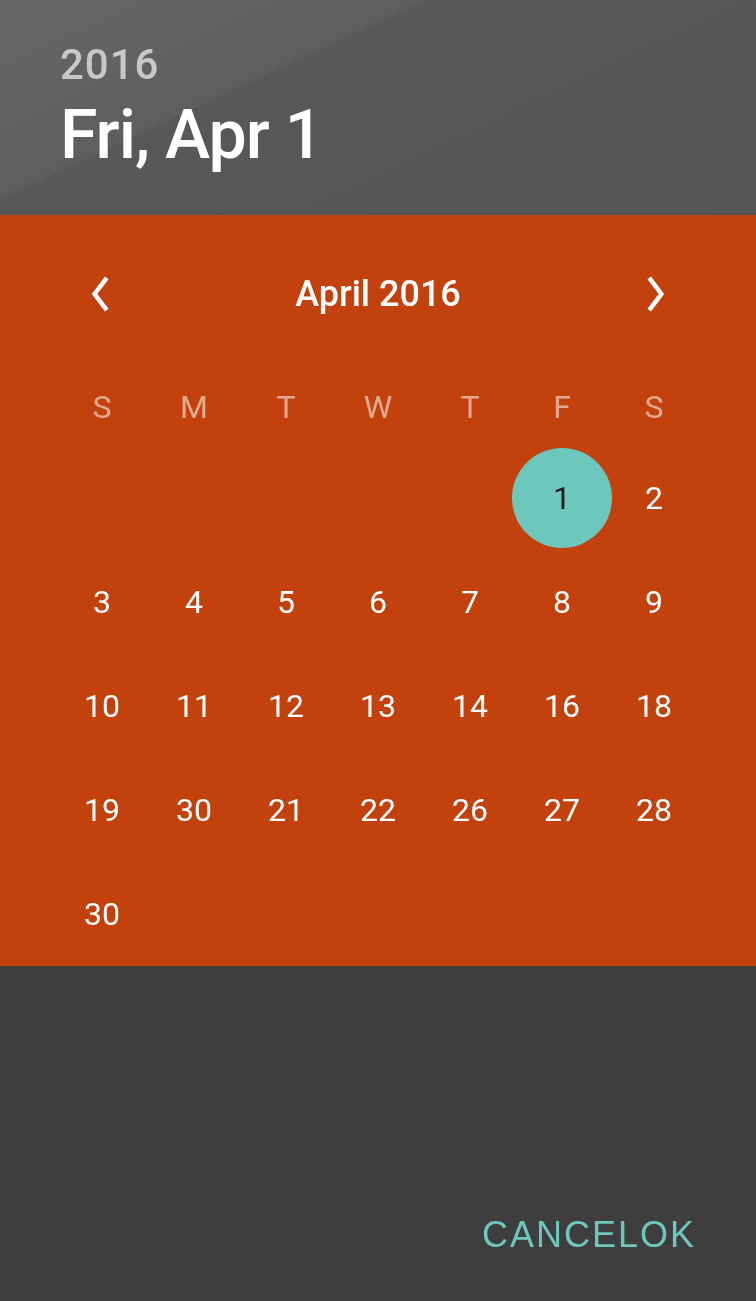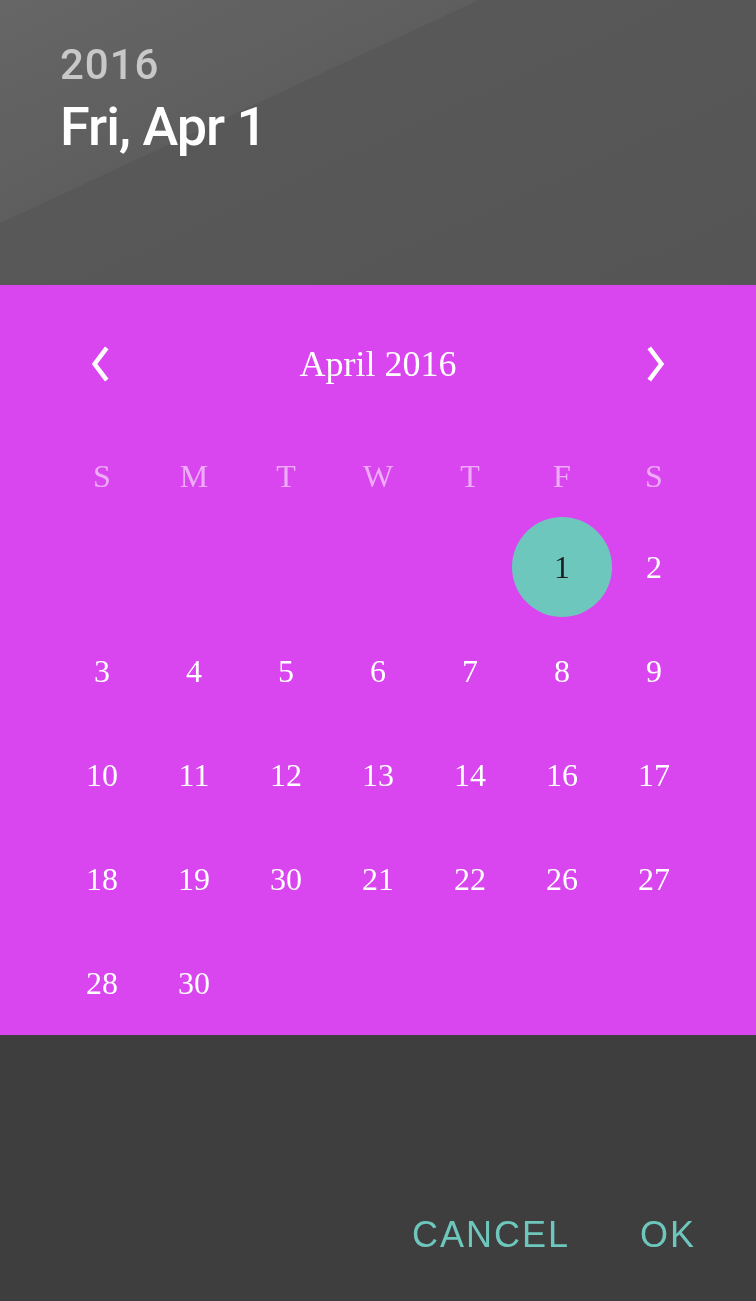--- a/index.html
+++ b/index.html
@@ -7,39 +7,38 @@
     width: 756px;
     height: 1301px;
     font-family: Roboto, "Helvetica Neue", Arial, sans-serif;
     background: #3e3e3e;
     overflow: hidden;
   }
   .header {
     background: #5a5a5a;
     background: linear-gradient(155deg, #666666 0%, #5e5e5e 35%, #585858 35%, #555555 100%);
     padding: 40px 60px 50px 60px;
-    height: 285px;
+    height: 215px;
   }
   .year {
     font-size: 42px;
     font-weight: 500;
     color: rgba(255,255,255,0.65);
     letter-spacing: 1px;
   }
   .date {
-    font-size: 54px;
+    font-size: 68px;
     font-weight: 500;
     color: #ffffff;
     margin-top: 6px;
     letter-spacing: -1px;
   }
   .body {
-    background: #d946ef;
+    background: #c2410c;
     padding: 0 56px;
-    font-family: Liberation Serif, serif;
   }
   .month-nav {
     display: flex;
     align-items: center;
     justify-content: space-between;
     padding: 55px 20px 30px 20px;
   }
   .month-label {
     font-size: 36px;
     font-weight: 500;
@@ -93,21 +92,20 @@
   .day .num {
     position: relative;
     z-index: 1;
   }
   .day.selected .num { color: #1f1f1f; }
   .actions {
     position: absolute;
     bottom: 45px;
     right: 60px;
     display: flex;
-    gap: 70px;
   }
   .action-btn {
     font-size: 36px;
     font-weight: 500;
     color: #6ec7bd;
     letter-spacing: 2px;
     cursor: pointer;
     background: none;
     border: none;
   }
@@ -192,23 +190,20 @@
       <div class="day">
         <span class="num">13</span>
       </div>
       <div class="day">
         <span class="num">14</span>
       </div>
       <div class="day">
         <span class="num">16</span>
       </div>
       <div class="day">
-        <span class="num">17</span>
-      </div>
-      <div class="day">
         <span class="num">18</span>
       </div>
       <div class="day">
         <span class="num">19</span>
       </div>
       <div class="day">
         <span class="num">30</span>
       </div>
       <div class="day">
         <span class="num">21</span>

